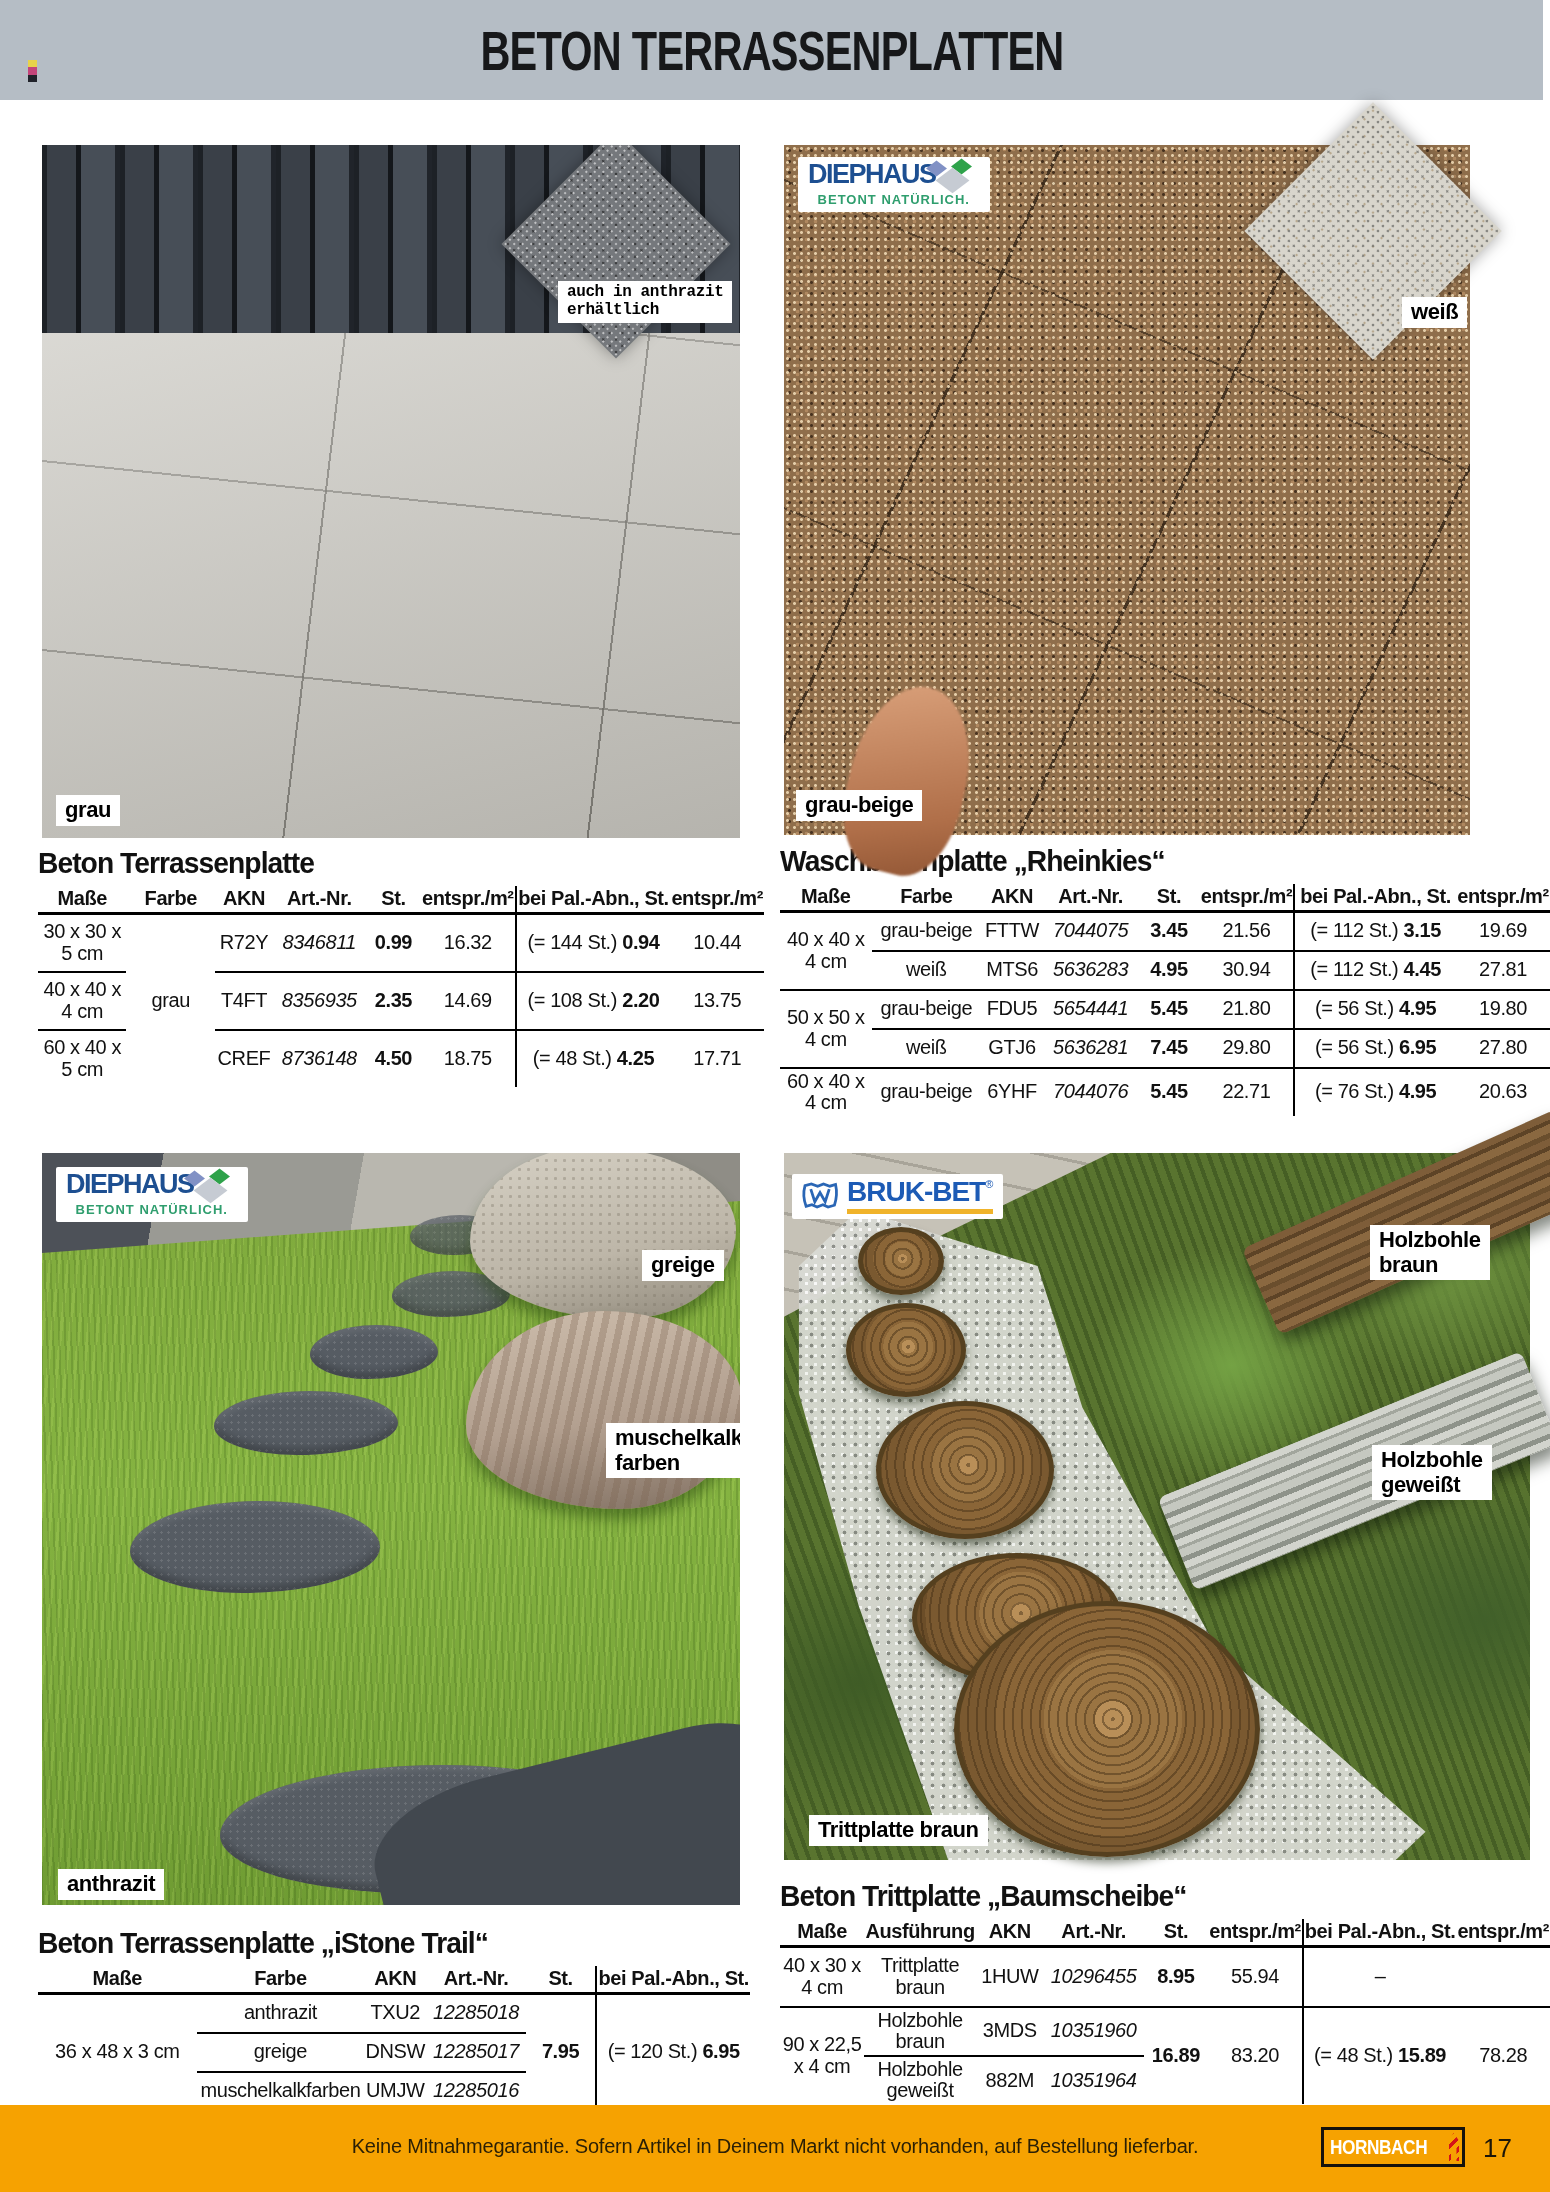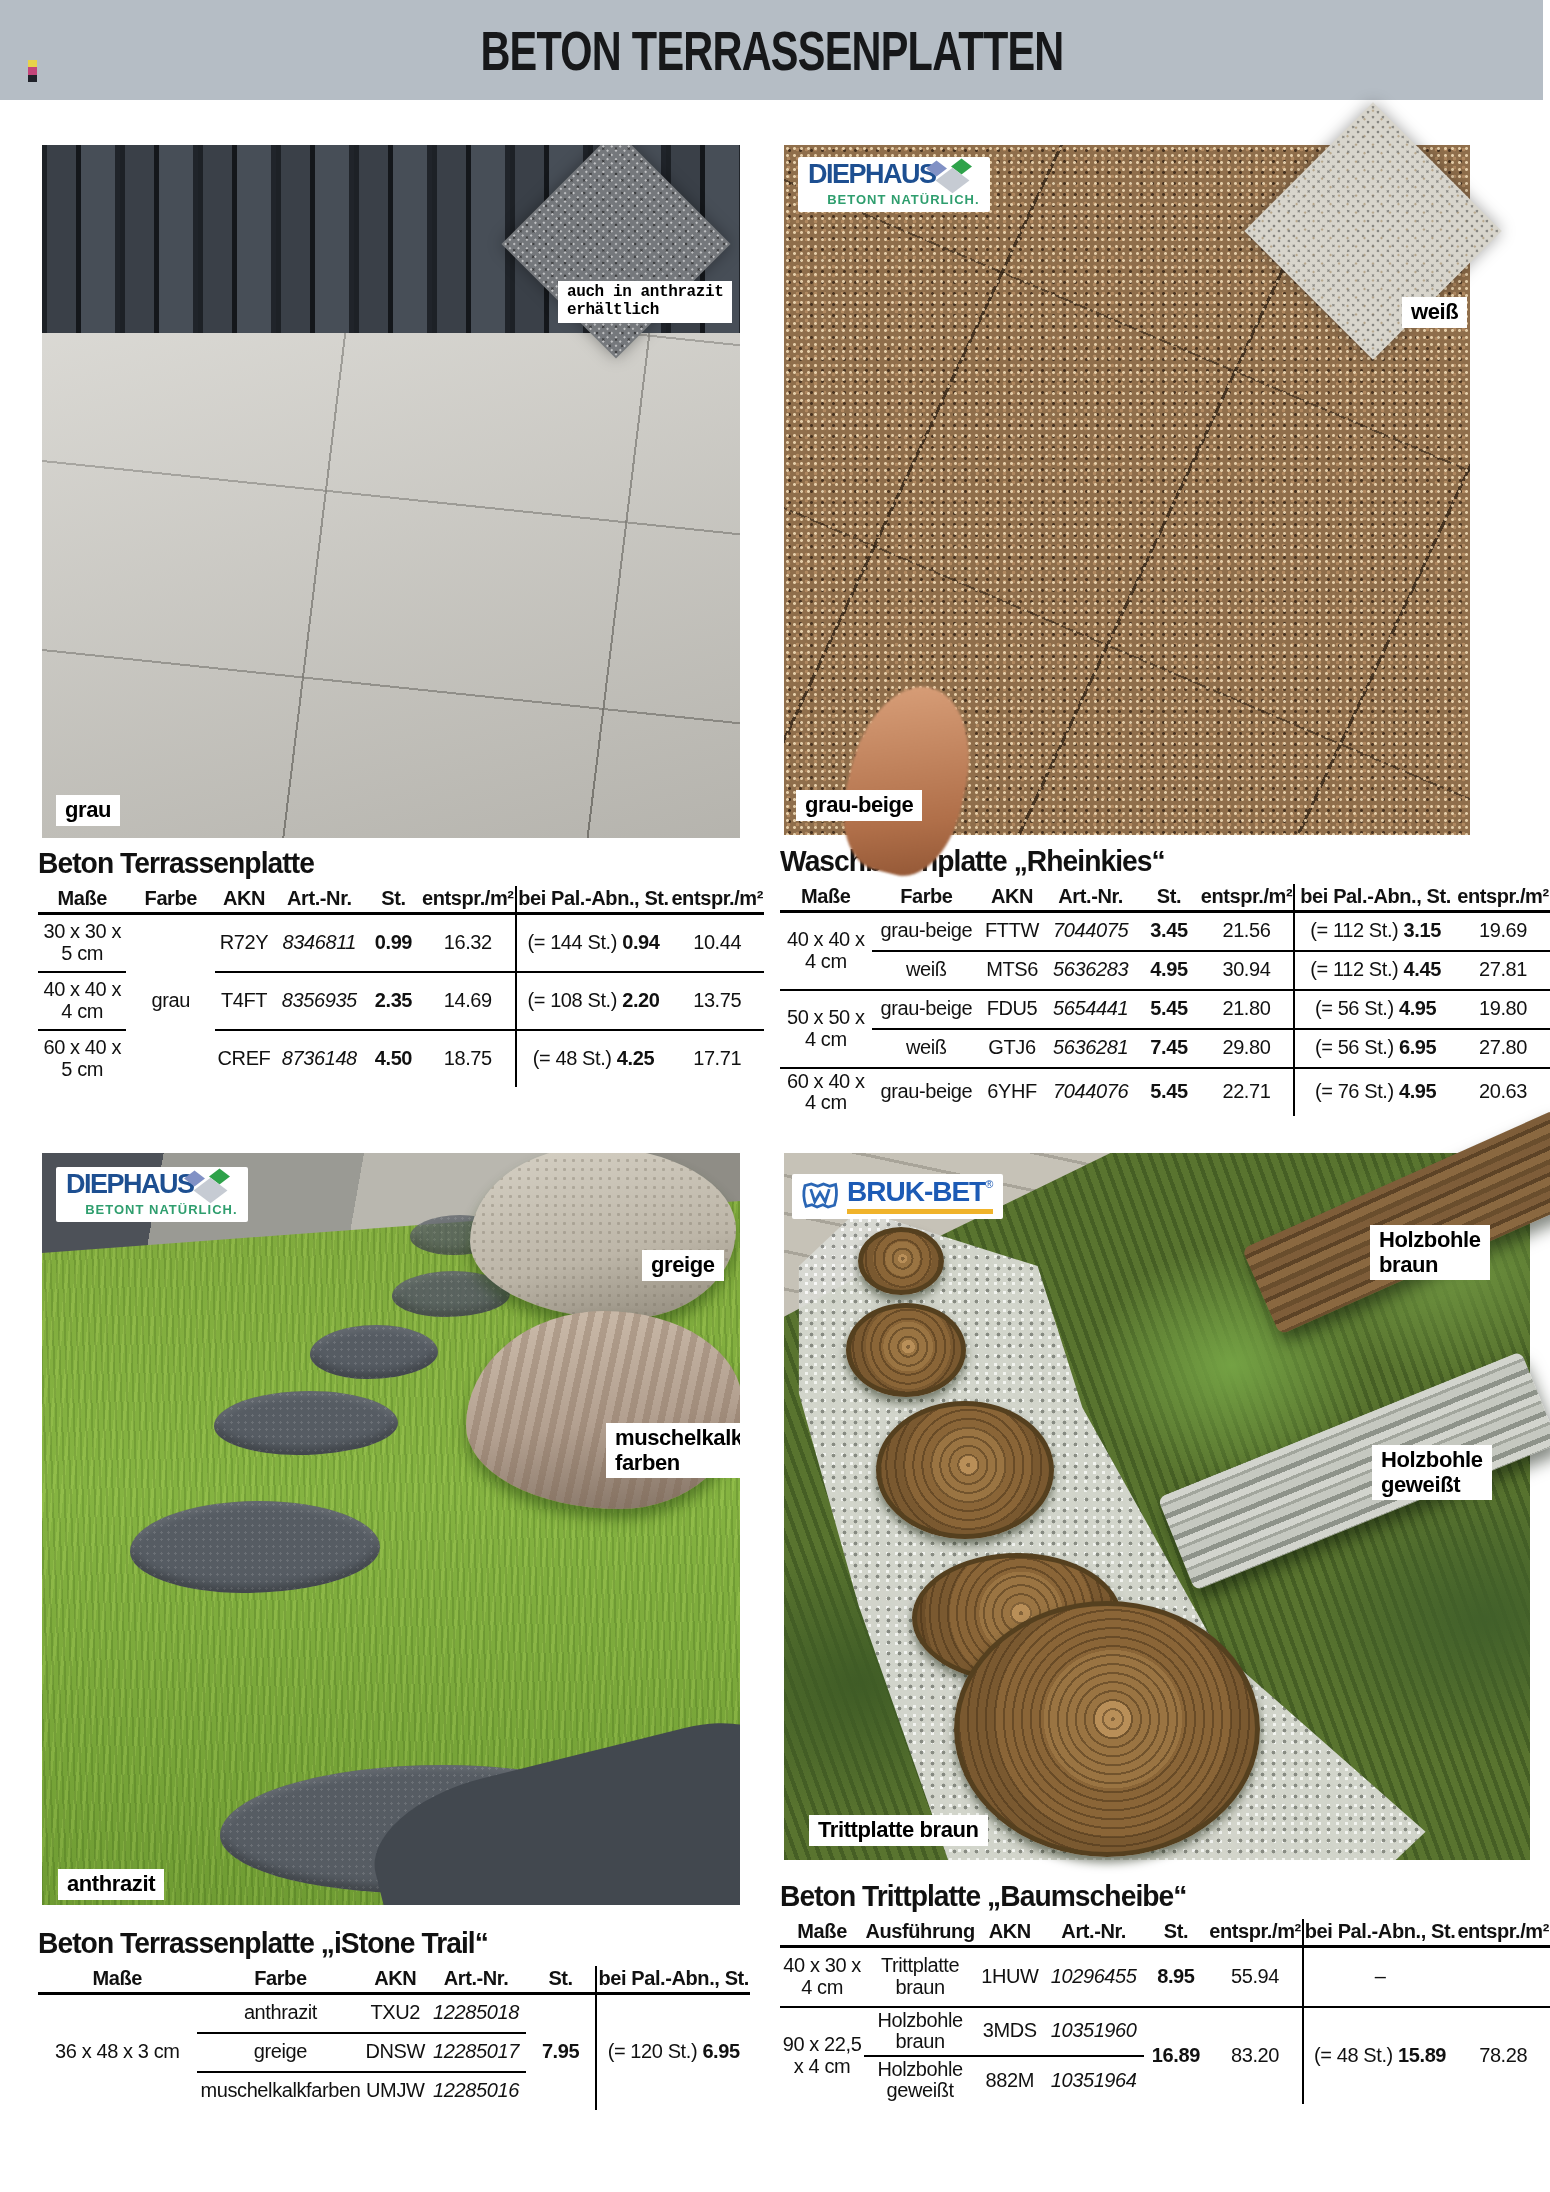--- a/index.html
+++ b/index.html
@@ -56,21 +56,21 @@
 
   
   .dieph{position:absolute;background:#fff;padding:4px 10px 5px 10px;z-index:6;border-radius:2px;}
   .dieph-row{display:flex;align-items:flex-start;}
   .dieph-name{color:#1d4f91;font-weight:800;font-size:27px;letter-spacing:-1.5px;line-height:1;}
   .dieph-diamonds{position:relative;width:58px;height:30px;display:inline-block;margin-left:-14px;}
   .dieph-diamonds i{position:absolute;display:block;}
   .dieph-diamonds .d1{left:8px;top:1px;width:13px;height:13px;background:#8191c5;transform:rotate(45deg) skew(-8deg,-8deg);}
   .dieph-diamonds .d2{left:33px;top:-1px;width:13px;height:13px;background:#2ea24a;transform:rotate(45deg) skew(-8deg,-8deg);}
   .dieph-diamonds .d3{left:20px;top:9px;width:21px;height:21px;background:#c6cbd3;transform:rotate(45deg) skew(-8deg,-8deg);}
-  .dieph-claim{color:#2f9e6e;font-size:13px;font-weight:bold;letter-spacing:1px;text-align:right;margin-top:1px;}
+  .dieph-claim{color:#2f9e6e;font-size:13px;font-weight:bold;letter-spacing:1px;text-align:center;margin-top:1px;}
 
   .brukbet{position:absolute;left:8px;top:12px;background:#fff;padding:4px 10px 5px 8px;z-index:6;
            display:flex;align-items:center;border-radius:2px;margin-top:9px;}
   .bb-icon{width:40px;height:30px;margin-right:7px;}
   .bb-name{color:#1d5bb5;font-weight:800;font-size:28px;letter-spacing:-1px;line-height:1;}
   .bb-r{color:#1d5bb5;font-size:11px;vertical-align:top;}
   .bb-bar{display:block;height:5px;background:#f0b32a;margin-top:3px;}
 
   
   .photo3{left:42px;top:1153px;width:698px;height:752px;
@@ -486,14 +486,22 @@
         </tr>
         <tr class="r2">
           <td><span>Holzbohle</span><br><span>geweißt</span></td>
           <td>882M</td>
           <td class="artnr">10351964</td>
         </tr>
       </tbody>
     </table>
   </div>
 
+  <div class="footer">
+    <div class="footer-note">Keine Mitnahmegarantie. Sofern Artikel in Deinem Markt nicht vorhanden, auf Bestellung lieferbar.</div>
+    <div class="hb-logo">
+      <span class="hb-text">HORNBACH</span>
+      <span class="hb-gable"></span>
+    </div>
+    <div class="page-num">17</div>
+  </div>
 
 </div>
 
 </body></html>

